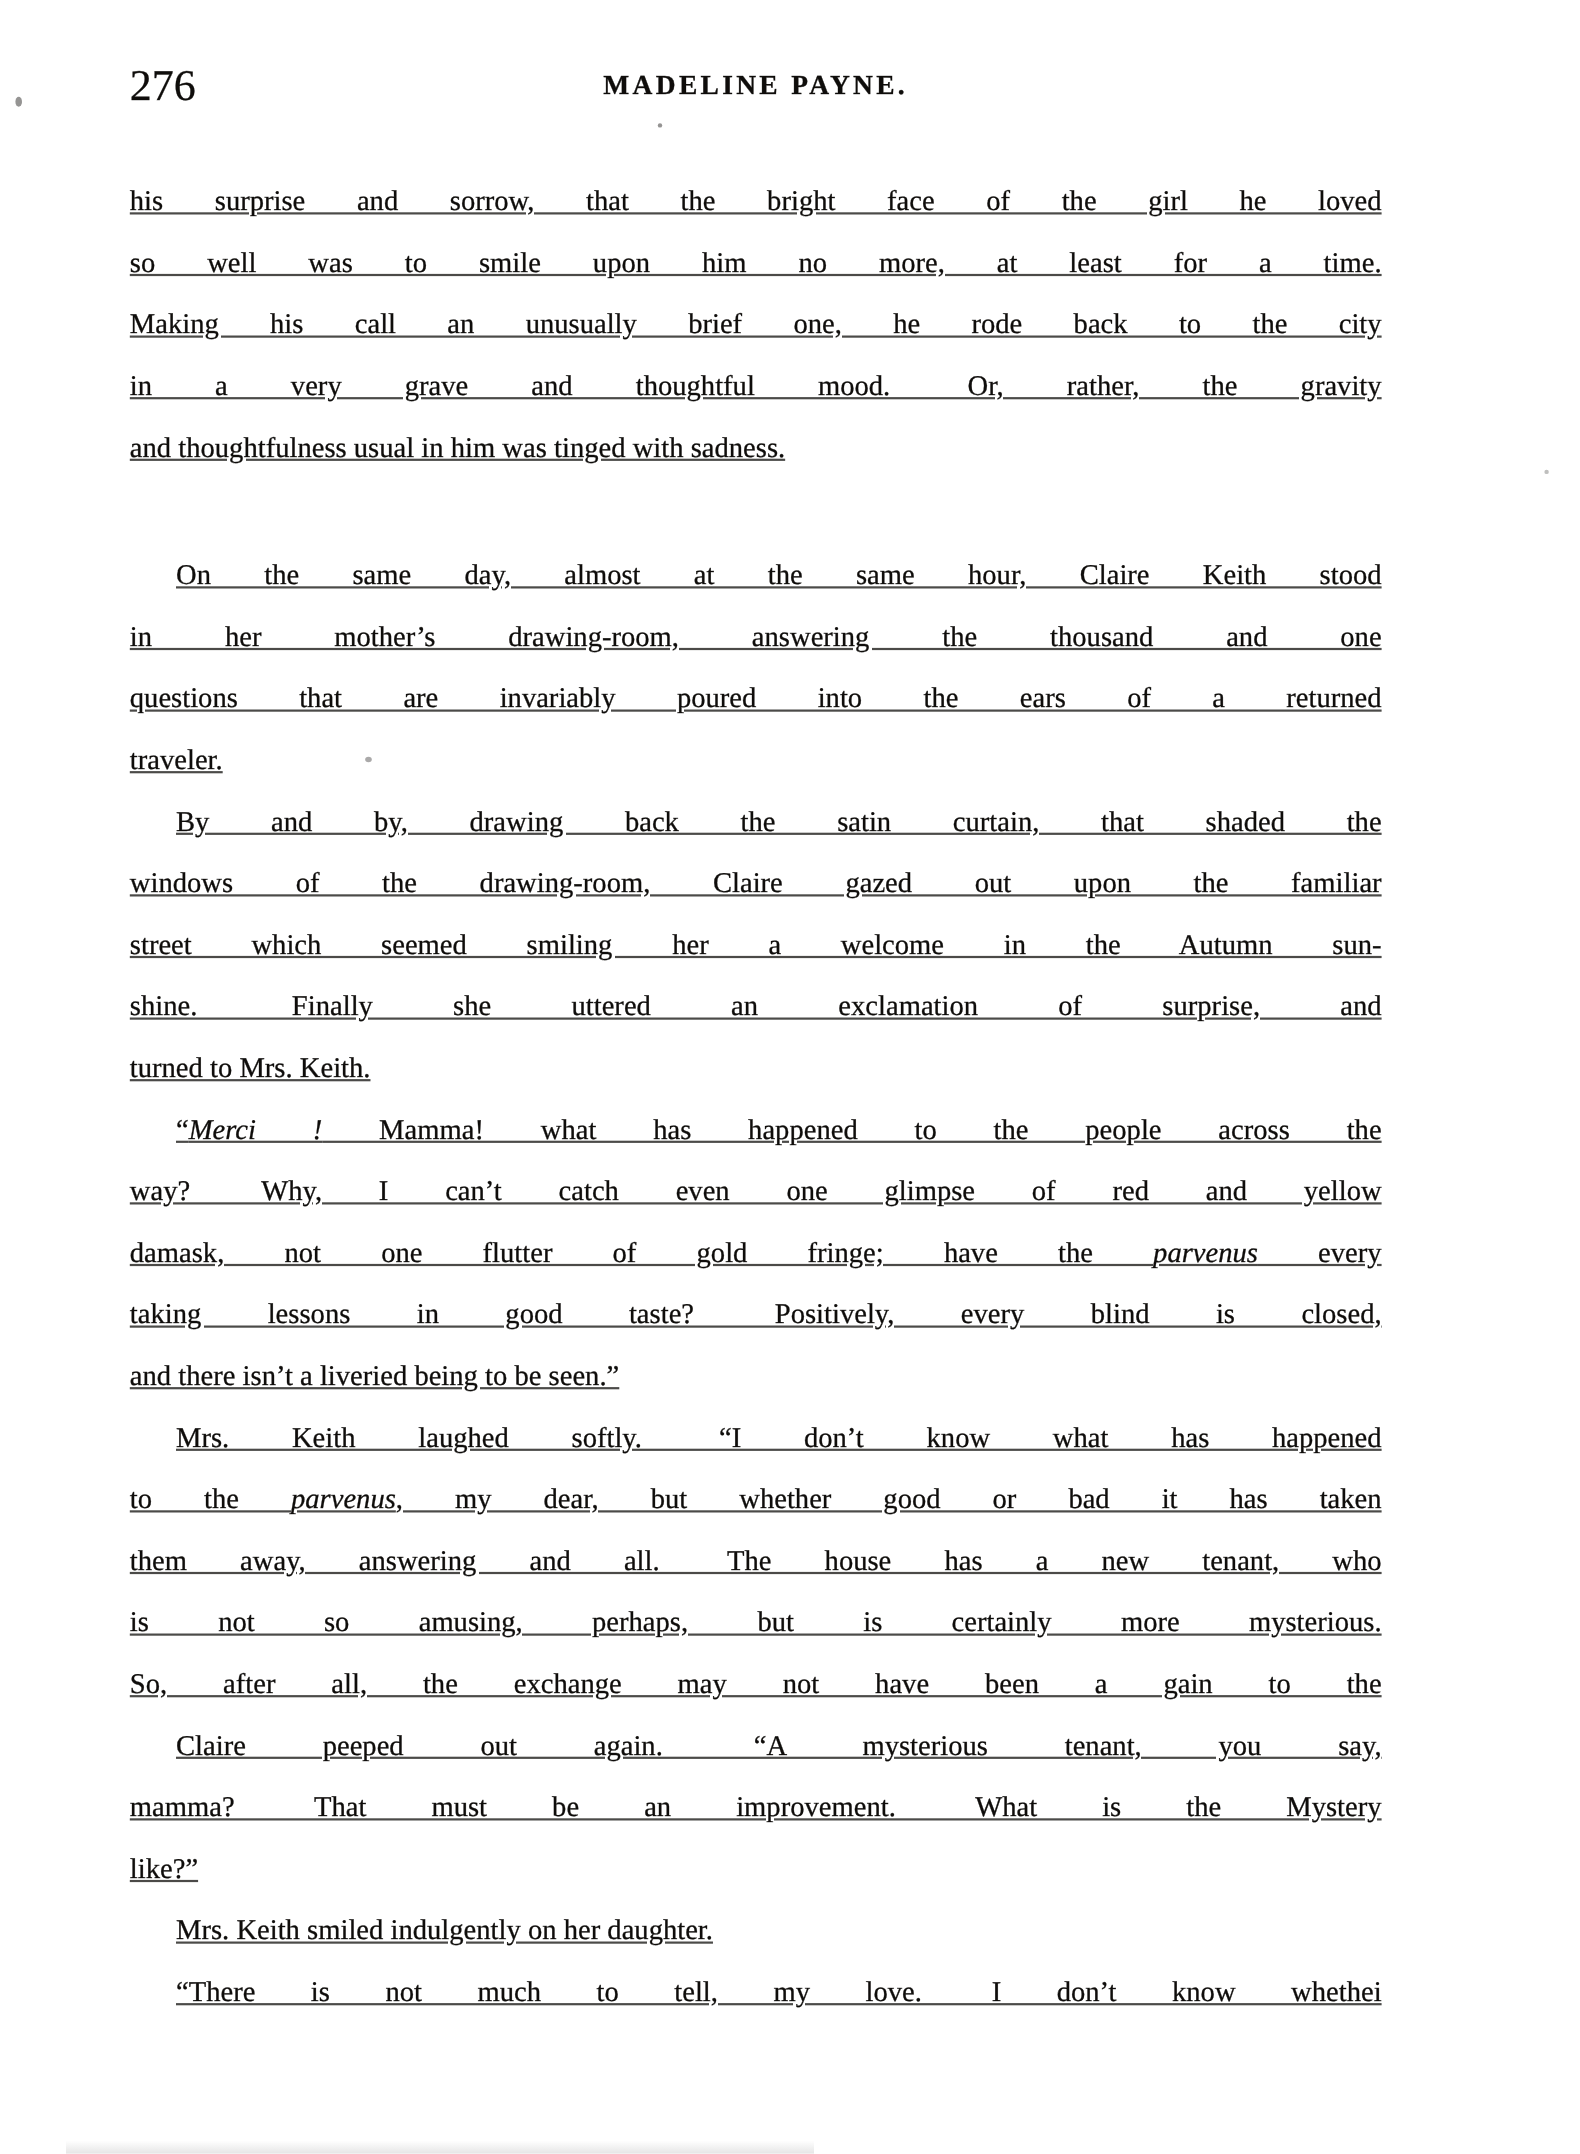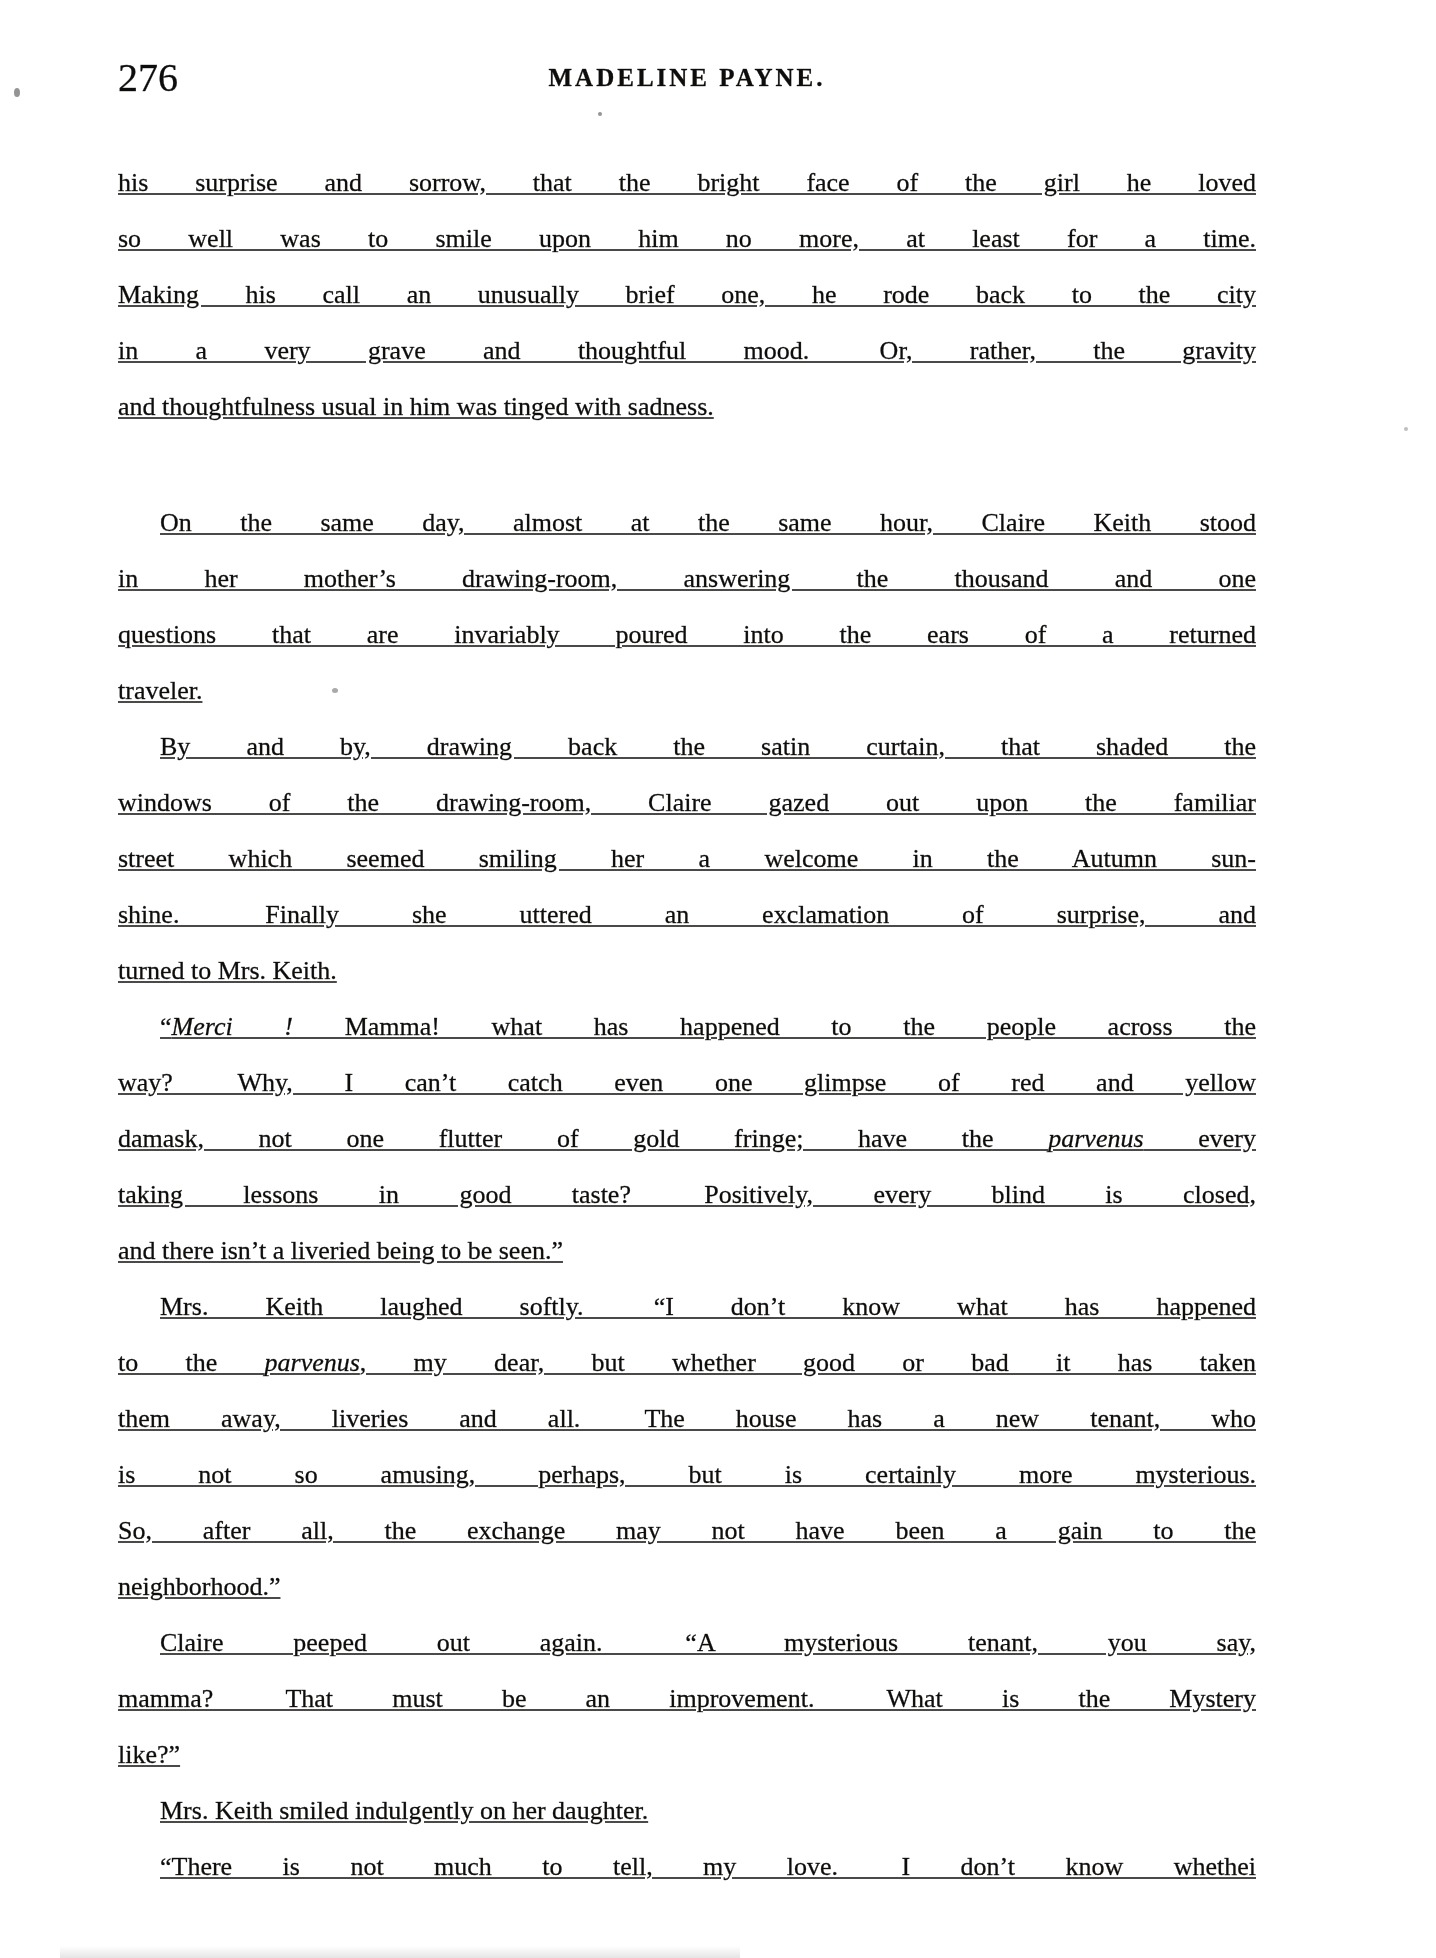--- a/index.html
+++ b/index.html
@@ -114,24 +114,23 @@
       <div class="para">
         <div class="line indent"><span>“</span><em>Merci !</em><span> Mamma! what has happened to the people across the</span></div>
         <div class="line"><span>way?  Why, I can’t catch even one glimpse of red and yellow</span></div>
         <div class="line"><span>damask, not one flutter of gold fringe; have the </span><em>parvenus</em><span> every</span></div>
         <div class="line"><span>taking lessons in good taste?  Positively, every blind is closed,</span></div>
         <div class="line final"><span>and there isn’t a liveried being to be seen.”</span></div>
       </div>
       <div class="para">
         <div class="line indent"><span>Mrs. Keith laughed softly.  “I don’t know what has happened</span></div>
         <div class="line"><span>to the </span><em>parvenus</em><span>, my dear, but whether good or bad it has taken</span></div>
-        <div class="line"><span>them away, liveries and all.  The house has a new tenant, who</span></div>
+        <div class="line"><span>them away, answering and all.  The house has a new tenant, who</span></div>
         <div class="line"><span>is not so amusing, perhaps, but is certainly more mysterious.</span></div>
         <div class="line"><span>So, after all, the exchange may not have been a gain to the</span></div>
-        <div class="line final"><span>neighborhood.”</span></div>
       </div>
       <div class="para">
         <div class="line indent"><span>Claire peeped out again.  “A mysterious tenant, you say,</span></div>
         <div class="line"><span>mamma?  That must be an improvement.  What is the Mystery</span></div>
         <div class="line final"><span>like?”</span></div>
       </div>
       <div class="para">
         <div class="line final indent"><span>Mrs. Keith smiled indulgently on her daughter.</span></div>
       </div>
       <div class="para">

